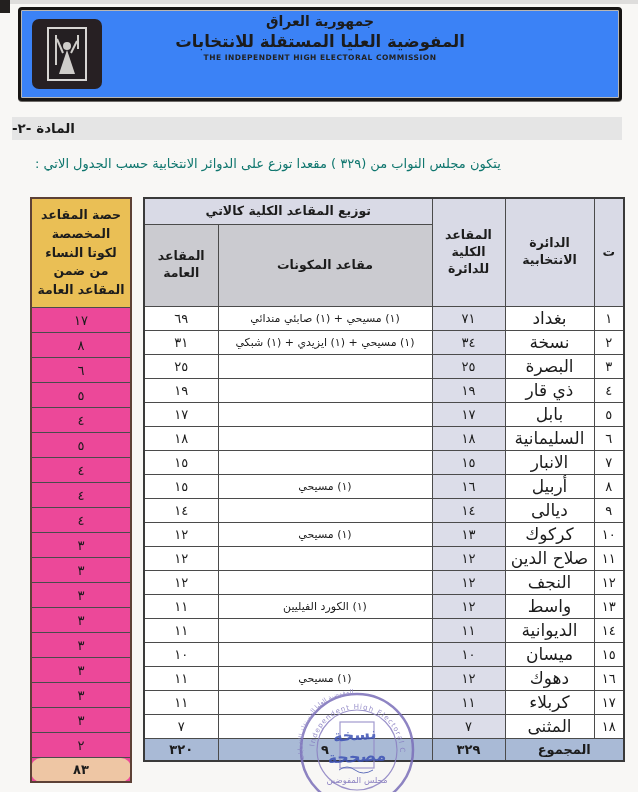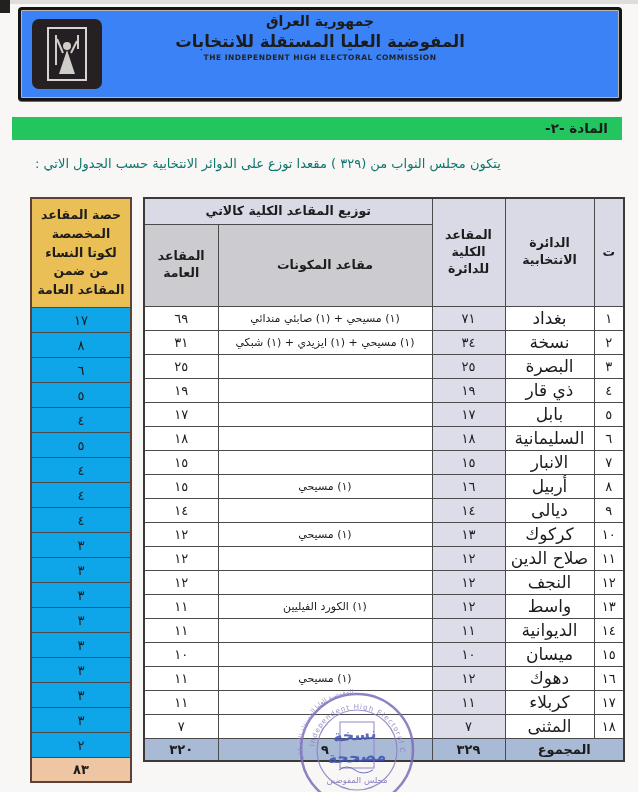--- a/index.html
+++ b/index.html
@@ -22,21 +22,21 @@
   .logo{position:absolute;left:11px;top:9px;width:70px;height:70px;background:#272023;border-radius:7px;}
   .header-titles{position:absolute;left:0;right:0;top:3px;text-align:center;line-height:1.25;}
   .t-ar1{font-size:14px;font-weight:bold;}
   .t-ar2{font-size:16.5px;font-weight:bold;margin-top:1px;}
   .t-ku{font-size:8px;font-weight:bold;color:#2a2a2a;margin-top:2px;}
   .t-en{font-size:7.5px;font-weight:bold;letter-spacing:.5px;color:#222;margin-top:1px;}
 
   
   .article-bar{
     position:absolute;left:12px;top:117px;width:610px;height:23px;
-    background:#22c55e;direction:rtl;text-align:right;
+    background:#e5e5e5;direction:rtl;text-align:left;
     font-size:13.5px;font-weight:bold;line-height:23px;padding-right:0;
     box-sizing:border-box;
   }
   .article-bar span{padding-right:14px;}
 
   .intro{
     position:absolute;right:43px;top:156px;width:560px;
     direction:rtl;text-align:left;font-size:13px;color:#0f766e;
   }
 
@@ -57,30 +57,30 @@
   .main-table tbody tr{height:24px;}
   tr.sum-row{height:23px;}
   td.num{font-size:13px;}
   td.district{font-size:17px;}
   td.comp{font-size:11px;}
   td.total-col{background:#dcdde9;}
   tr.sum-row td{background:#a9bad6;font-weight:bold;font-size:13px;}
 
   .women-table{
     position:absolute;left:30px;top:197px;width:102px;
-    direction:rtl;background:#0ea5e9;border:2px solid #5d4136;padding-left:32px;
+    direction:rtl;background:#ec4899;border:2px solid #5d4136;padding-left:32px;
   }
   .women-table th,.women-table td{
     border:1px solid #4b4b4b;text-align:center;vertical-align:middle;padding:0 3px;
   }
   .women-table th{
     height:108px;background:#eabf55;font-size:12.5px;font-weight:bold;line-height:1.5;
   }
   .women-table td{height:24px;font-size:13px;}
-  .women-table td.w-sum{height:23px;background:#eec6a4;font-weight:bold;}
+  .women-table td.w-sum{height:23px;background:#eec6a4;font-weight:bold;border-radius:10px;}
 
   
   .stamp{position:absolute;left:287px;top:682px;z-index:5;opacity:.85;pointer-events:none;}
 </style>
 </head>
 <body>
 
 <div class="top-smear"></div>
 <div class="corner-mark"></div>
 

